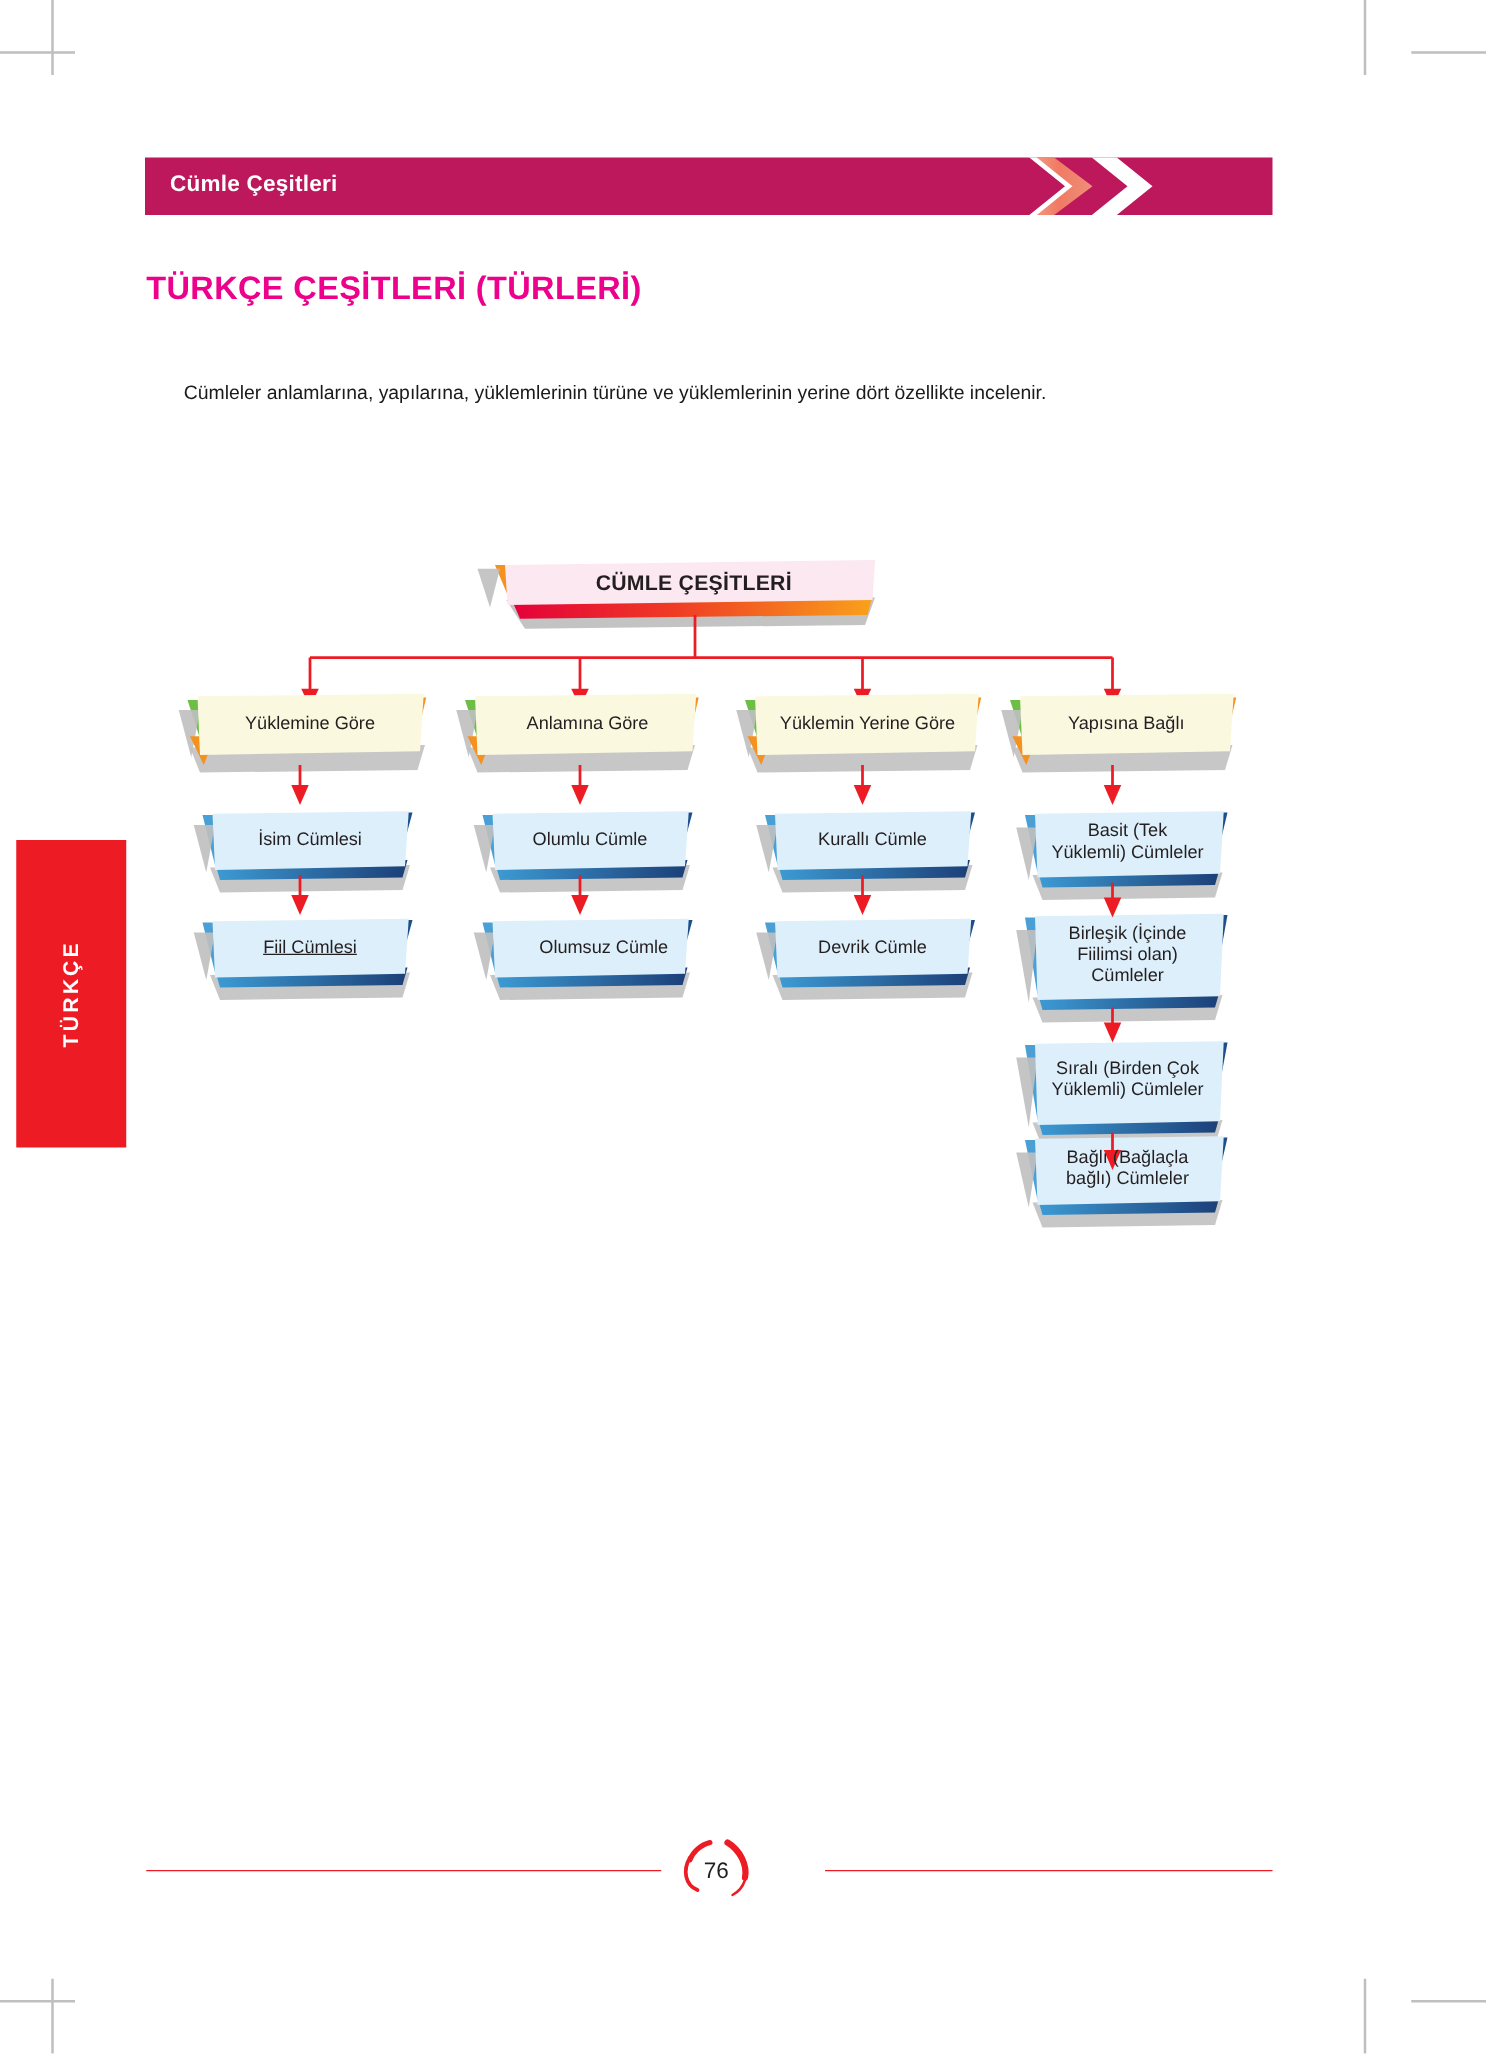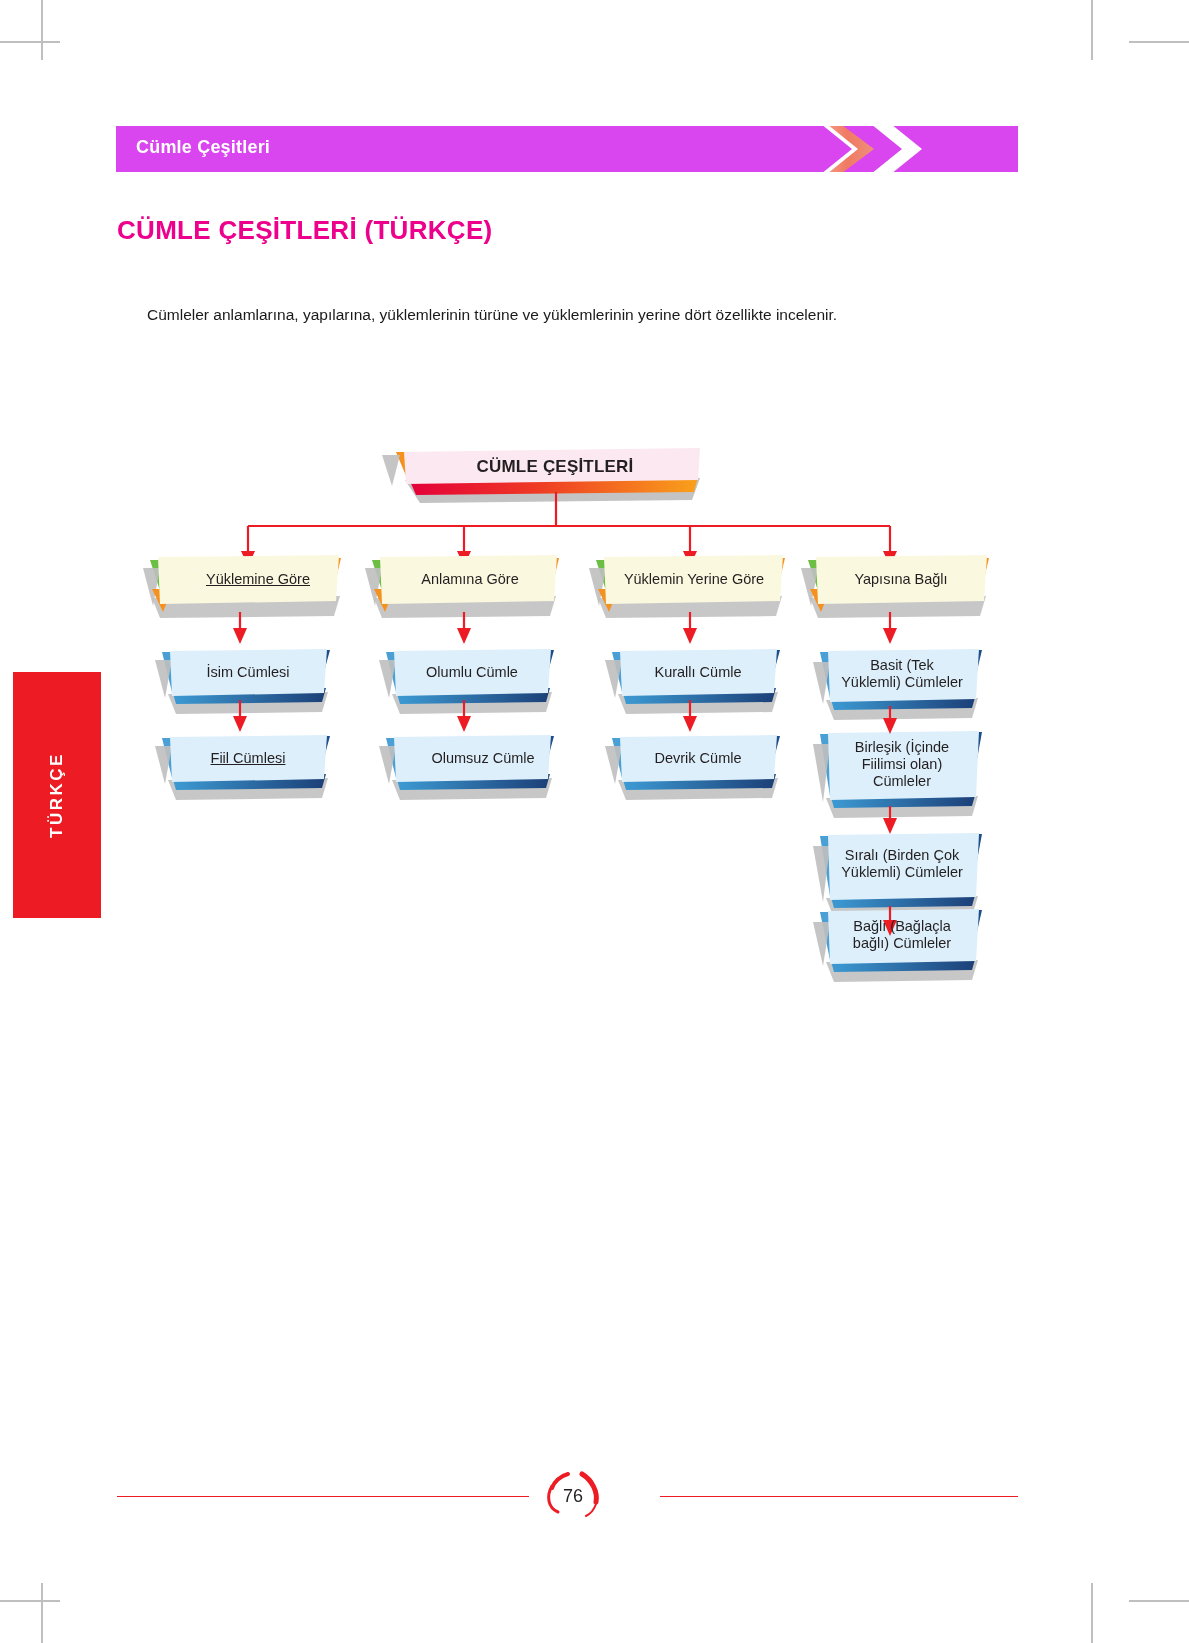--- a/index.html
+++ b/index.html
@@ -22,21 +22,21 @@
   
   .crop { position: absolute; background: #bfbfbf; }
   .crop.v { width: 2px; height: 60px; }
   .crop.h { height: 2px; width: 60px; }
 
   
   #header-bar {
     position: absolute;
     left: 116px; top: 126px;
     width: 902px; height: 46px;
-    background: #d946ef;
+    background: #be185d;
     overflow: hidden;
   }
   #header-title {
     position: absolute;
     left: 20px; top: 11px;
     color: #ffffff;
     font-size: 18px;
     font-weight: bold;
     letter-spacing: .2px;
     white-space: nowrap;
@@ -169,21 +169,21 @@
             <stop offset="100%" stop-color="#ef8f7a"></stop>
           </linearGradient>
         </defs>
         <path d="M4 2 L40 29 L4 56 L22 56 L58 29 L22 2 Z" fill="url(#chevGrad)"></path>
         <path d="M0 0 L36 29 L0 58 L6 58 L42 29 L6 0 Z" fill="#ffffff"></path>
         <path d="M50 0 L86 29 L50 58 L70 58 L106 29 L70 0 Z" fill="#ffffff"></path>
       </svg>
     </div>
   </div>
 
-  <div id="page-heading">CÜMLE ÇEŞİTLERİ (TÜRKÇE)</div>
+  <div id="page-heading">TÜRKÇE ÇEŞİTLERİ (TÜRLERİ)</div>
 
   <div class="para" id="para-2">Cümleler anlamlarına, yapılarına, yüklemlerinin türüne ve yüklemlerinin yerine dört özellikte incelenir.</div>
 
   <div id="side-tab">
     <div id="side-tab-label">TÜRKÇE</div>
   </div>
 
   <div id="diagram">
     <svg width="1189" height="1643" viewBox="0 0 1189 1643">
       <defs>
@@ -374,21 +374,21 @@
         <path d="M683 716 L697 716 L690 732 Z"></path>
         <path d="M883 718 L897 718 L890 734 Z"></path>
         <path d="M883 818 L897 818 L890 834 Z"></path>
         <path d="M883 920 L897 920 L890 936 Z"></path>
       </g>
     </svg>
   </div>
 
   <div class="node-label root" style="left:420px; top:452px; width:270px; height:30px;">CÜMLE ÇEŞİTLERİ</div>
 
-  <div class="node-label cat" style="left:172px; top:562px; width:172px; height:34px;text-decoration:underline;">Yüklemine Göre</div>
+  <div class="node-label cat" style="left:162px; top:562px; width:172px; height:34px;">Yüklemine Göre</div>
   <div class="node-label cat" style="left:384px; top:562px; width:172px; height:34px;">Anlamına Göre</div>
   <div class="node-label cat" style="left:605px; top:562px; width:178px; height:34px;">Yüklemin Yerine Göre</div>
   <div class="node-label cat" style="left:818px; top:562px; width:166px; height:34px;">Yapısına Bağlı</div>
 
   <div class="node-label leaf" style="left:172px; top:653px; width:152px; height:38px;">İsim Cümlesi</div>
   <div class="node-label leaf" style="left:172px; top:739px; width:152px; height:38px;text-decoration:underline;">Fiil Cümlesi</div>
 
   <div class="node-label leaf" style="left:396px; top:653px; width:152px; height:38px;">Olumlu Cümle</div>
   <div class="node-label leaf" style="left:396px; top:739px; width:152px; height:38px;margin-left:11px;">Olumsuz Cümle</div>
 

